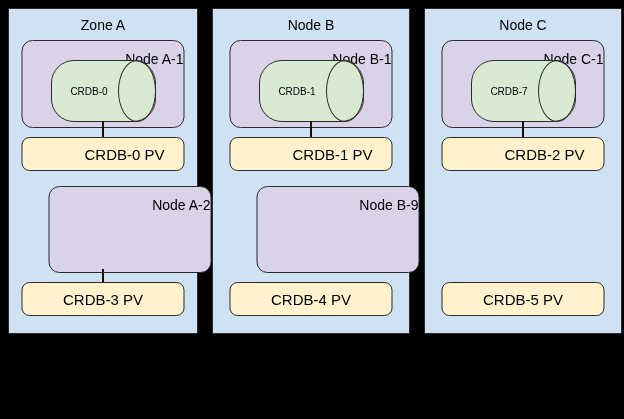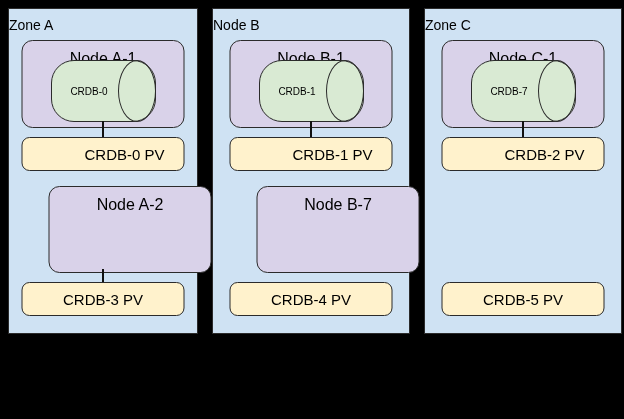--- a/index.html
+++ b/index.html
@@ -8,33 +8,33 @@
     font-family:"Liberation Sans", sans-serif; color:#000; overflow:hidden;
   }
   .zone {
     position:absolute; top:8px; height:326px; box-sizing:border-box;
     background:#cfe2f3; border:1.5px solid #2b2b2b;
   }
   .zone-a { left:8px;   width:190px; }
   .zone-b { left:212px; width:198px; }
   .zone-c { left:424px; width:198px; }
   .zone-title {
-    position:absolute; top:8px; left:0; right:0; text-align:left;
+    position:absolute; top:8px; left:0; right:0; text-align:center;
     font-size:14px; line-height:16px;
   }
   .node {
     position:absolute; left:50%; transform:translateX(-50%); width:163px;
     box-sizing:border-box; background:#d9d2e9; border:1.3px solid #2b2b2b;
     border-radius:11px;
   }
   .node.row1 { top:31px;  height:88px; }
   .node.row2 { top:177px; height:87px;margin-left:27px; }
   .node-label {
-    position:absolute; top:10px; left:0; right:0; text-align:center;
-    font-size:16px; line-height:16px;
+    position:absolute; top:10px; left:0; right:0; text-align:right;
+    font-size:14px; line-height:16px;
   }
   .cylinder {
     position:absolute; left:50%; transform:translateX(-50%); bottom:5px;
     width:105px; height:62px; box-sizing:border-box;
     background:#d9ead3; border:1.3px solid #2b2b2b; border-radius:23px;
   }
   .cylinder .cap {
     position:absolute; top:-1px; bottom:-1px; right:-1px; width:38px;
     box-sizing:border-box; border:1.3px solid #2b2b2b; border-radius:50%;
     background:transparent;
@@ -96,29 +96,29 @@
         <div class="cap"></div>
         <div class="cyl-label">CRDB-1</div>
       </div>
     </div>
     <div class="connector row1"></div>
     <div class="pv row1">
       <span class="pv-label">CRDB-1 PV</span>
     </div>
 
     <div class="node row2">
-      <div class="node-label">Node B-7</div>
+      <div class="node-label">Node B-9</div>
     </div>
     <div class="pv row2">
       <span class="pv-label">CRDB-4 PV</span>
     </div>
   </div>
 
   <div class="zone zone-c">
-    <div class="zone-title">Zone C</div>
+    <div class="zone-title">Node C</div>
 
     <div class="node row1">
       <div class="node-label">Node C-1</div>
       <div class="cylinder">
         <div class="cap"></div>
         <div class="cyl-label">CRDB-7</div>
       </div>
     </div>
     <div class="connector row1"></div>
     <div class="pv row1">

